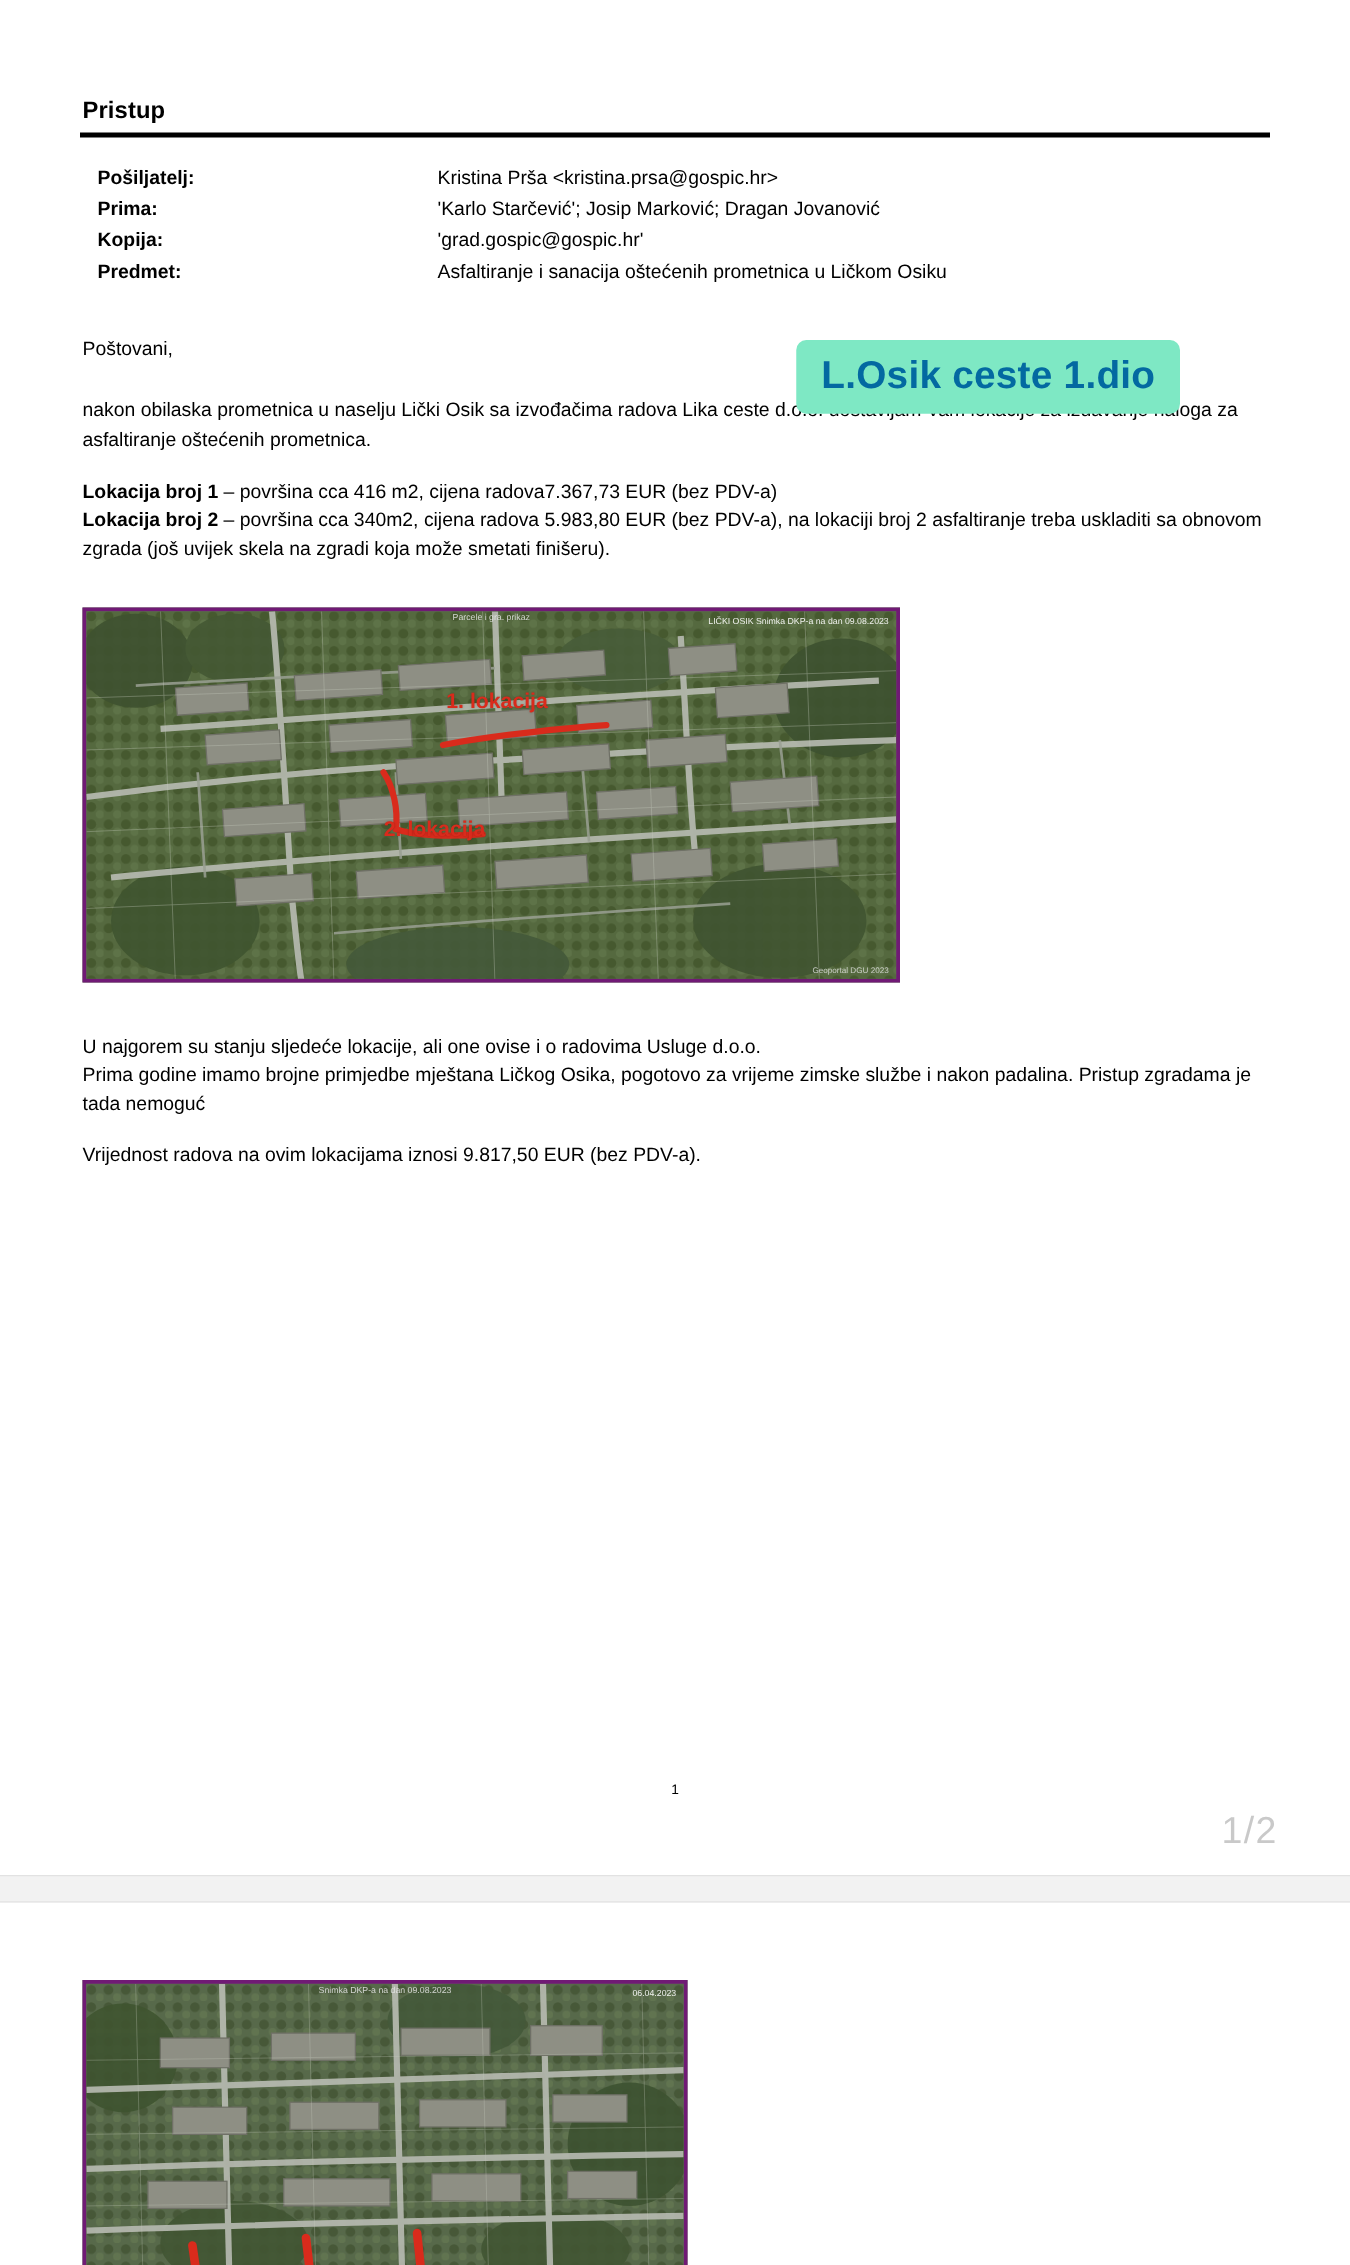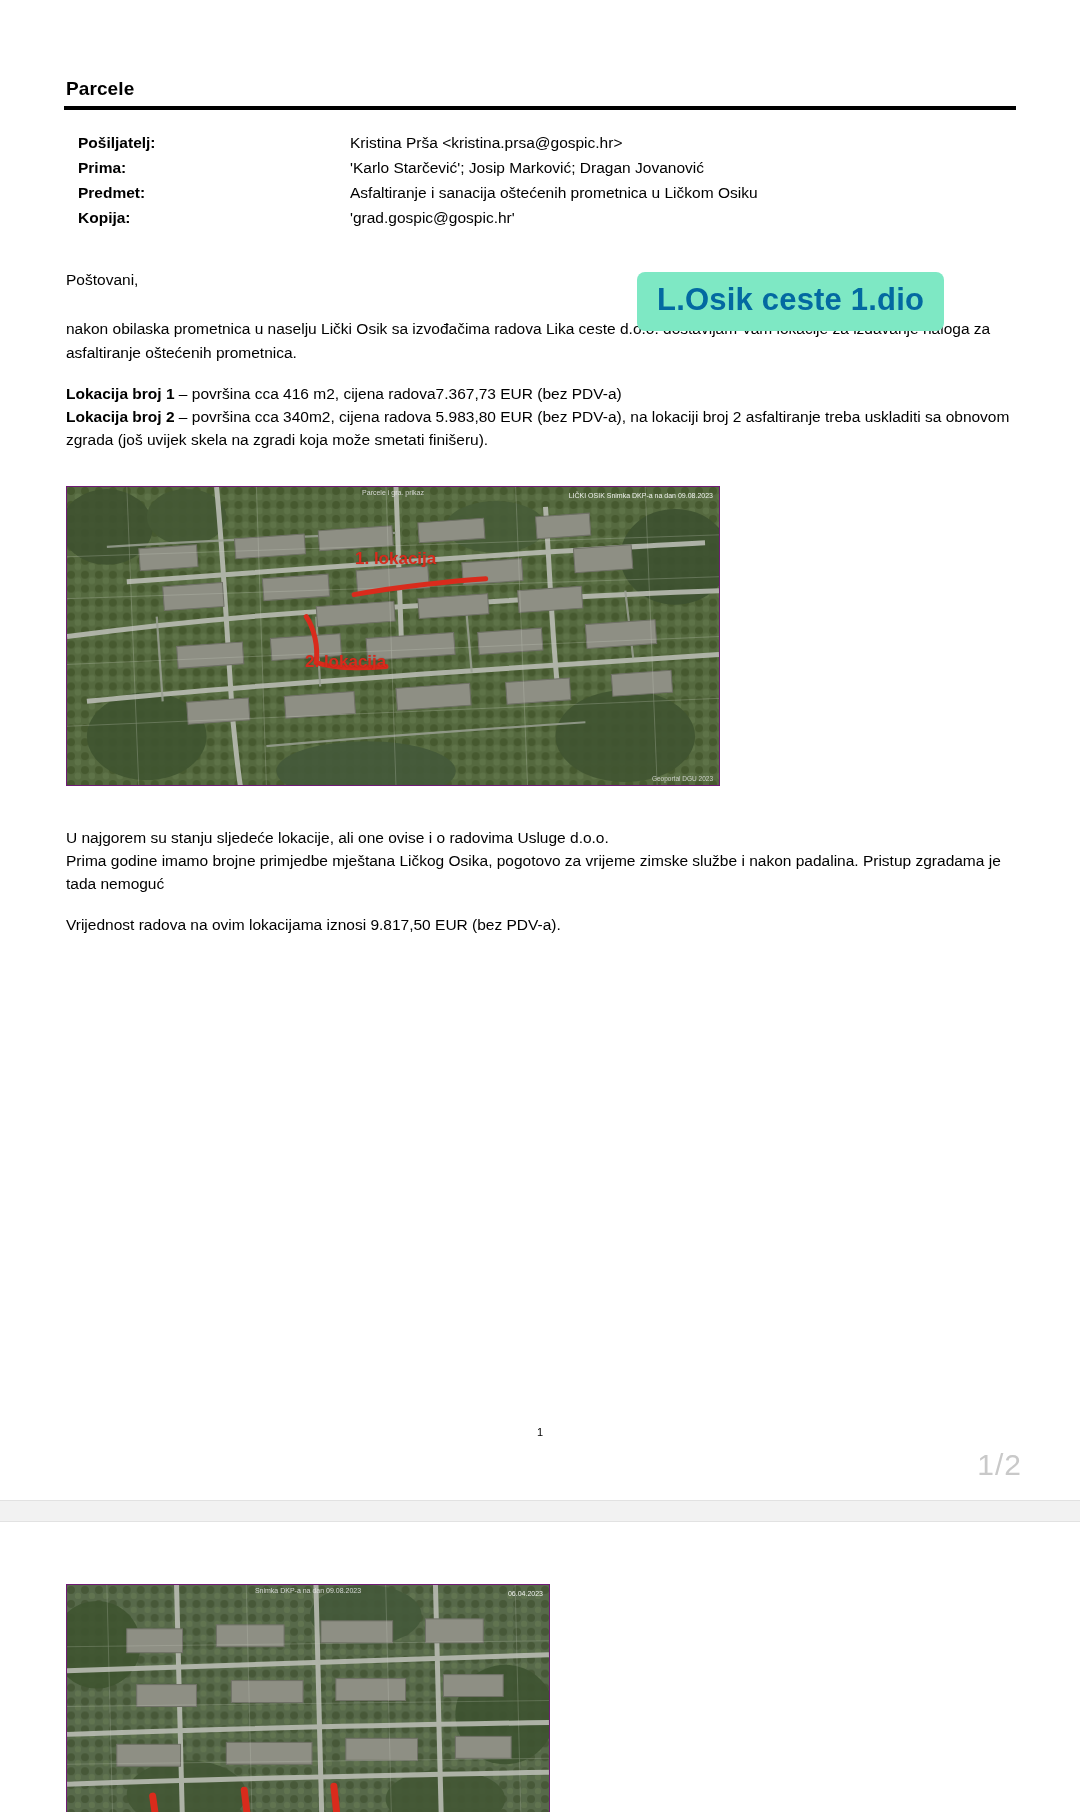--- a/index.html
+++ b/index.html
@@ -81,21 +81,21 @@
     letter-spacing: 0.2px;
     white-space: nowrap;
   }
 
   
   .map-fig {
     margin: 34px 0 0 2px;
     position: relative;
     width: 654px;
     height: 300px;
-    border: 1px solid #701a75;
+    border: 3px solid #701a75;
     background: #5d6f55;
     overflow: hidden;
   }
   .map-fig.second {
     width: 484px;
     height: 240px;
     margin-top: 0;
   }
   .map-canvas { position: absolute; inset: 0; }
 
@@ -168,40 +168,40 @@
 
   .doc-page.second { padding-top: 62px; }
 </style>
 </head>
 <body>
 
 <div class="page-wrap">
 
   <div class="doc-page first">
 
-    <div class="sender-name">Parcele</div>
+    <div class="sender-name">Pristup</div>
     <hr class="rule-thick">
 
     <table class="hdr">
       <tbody>
           <tr>
         <td class="hdr-label">Pošiljatelj:</td>
         <td class="hdr-value">Kristina Prša &lt;kristina.prsa@gospic.hr&gt;</td>
       </tr>
       <tr>
         <td class="hdr-label">Prima:</td>
         <td class="hdr-value">'Karlo Starčević'; Josip Marković; Dragan Jovanović</td>
       </tr>
       <tr>
+        <td class="hdr-label">Kopija:</td>
+        <td class="hdr-value">'grad.gospic@gospic.hr'</td>
+      </tr>
+      <tr>
         <td class="hdr-label">Predmet:</td>
         <td class="hdr-value">Asfaltiranje i sanacija oštećenih prometnica u Ličkom Osiku</td>
-      </tr>
-      <tr>
-        <td class="hdr-label">Kopija:</td>
-        <td class="hdr-value">'grad.gospic@gospic.hr'</td>
       </tr>
     </tbody>
       </table>
 
     <div class="callout">L.Osik ceste 1.dio</div>
 
     <div class="body-text">
       <p class="para greeting">Poštovani,</p>
       <p class="para">nakon obilaska prometnica u naselju Lički Osik sa izvođačima radova Lika ceste d.o.o. dostavljam Vam lokacije za izdavanje naloga za asfaltiranje oštećenih prometnica.</p>
 

